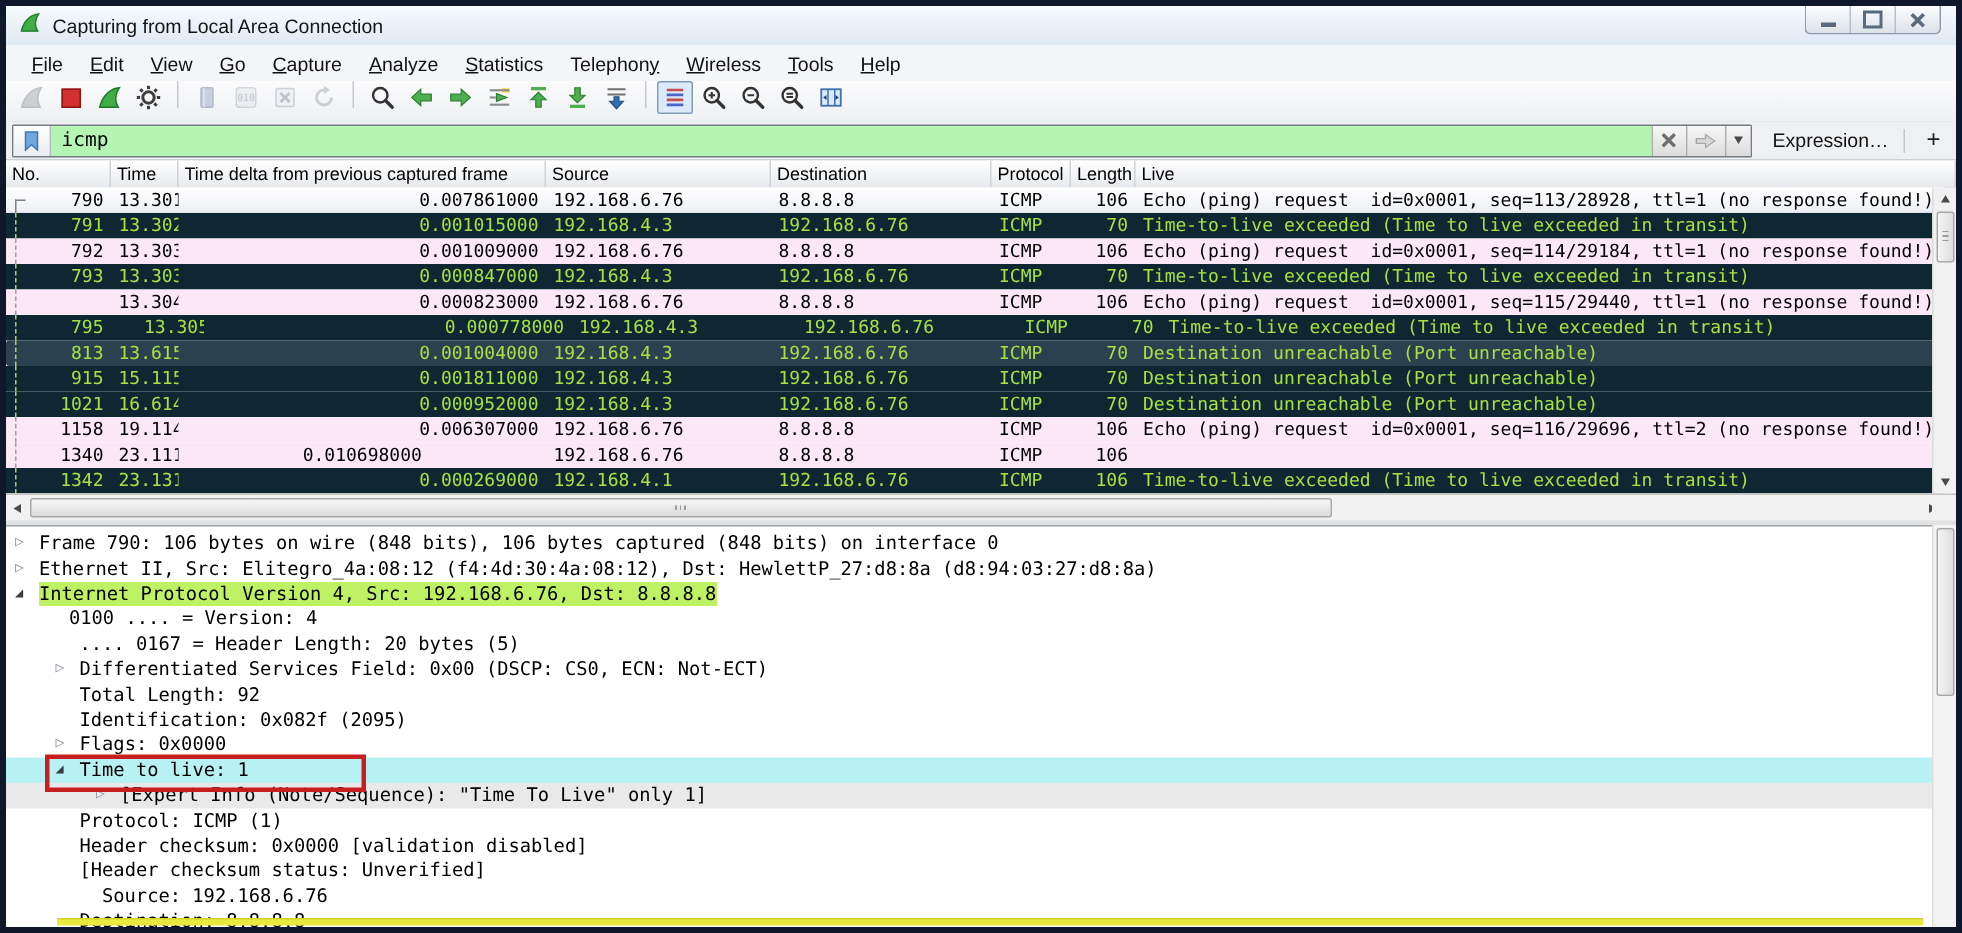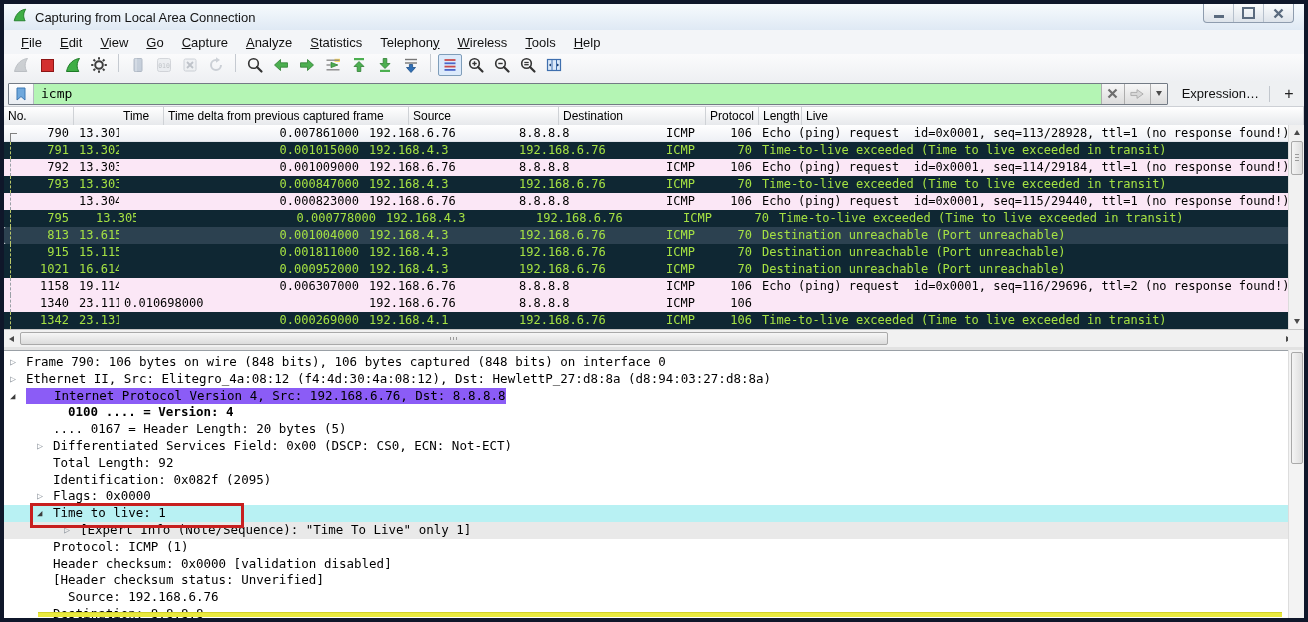--- a/index.html
+++ b/index.html
@@ -85,21 +85,21 @@
   .tri.left{border-top:3.5px solid transparent;border-bottom:3.5px solid transparent;border-right:5px solid #4a4a4a;}
   .tri.right{border-top:3.5px solid transparent;border-bottom:3.5px solid transparent;border-left:5px solid #4a4a4a;}
 
   
   .splitter{position:absolute;top:343px;left:0;right:0;height:3px;background:#e2e2e2;}
   .details{position:absolute;top:346px;left:0;right:0;bottom:0;background:#fff;border-top:1px solid #9aa0a6;
     font-family:"DejaVu Sans Mono",monospace;font-size:12.5px;overflow:hidden;box-sizing:border-box;}
   .dlines{position:absolute;top:3px;left:0;right:16px;}
   .dline{height:16.8px;line-height:16.8px;position:relative;color:#000;}
   .dline .txt{white-space:pre;position:absolute;top:0;}
-  .dline .txt.cyan{background:#8b5cf6;padding-left:28px;}
+  .dline .txt.cyan{background:#bef264;}
   .dline.cyan-full{background:#b8f1f3;}
   .dline.gray-full{background:#e9e9e9;}
   .exp{position:absolute;top:0;font-size:10px;color:#8f969e;}
   .exp.open{color:#3c3c3c;font-size:9px;}
   .redbox{position:absolute;left:26px;top:-2px;width:208px;height:19px;border:3px solid #c71f1f;pointer-events:none;z-index:3;}
   .dvscroll{position:absolute;right:0;top:346px;bottom:0;width:16px;background:#f3f3f3;border-left:1px solid #ddd;box-sizing:border-box;}
   .yellowbar{position:absolute;left:34px;right:22px;bottom:1px;height:4px;background:#e9e93e;border-top:1px solid #d2d22a;}
 </style>
 </head>
 <body>
@@ -312,21 +312,21 @@
           <span class="tri down"></span>
         </div>
     </div>
     <span class="fb-expression">Expression…</span>
     <span class="fb-sep"></span>
     <span class="fb-add">+</span>
   </div>
 
   <div class="pheader">
       <div class="hcell" style="width: 70px;">No.</div>
-      <div class="hcell" style="width: 45px; margin-left: 45px;">Time</div>
+      <div class="hcell" style="width: 45px;">Time</div>
       <div class="hcell" style="width: 245px;">Time delta from previous captured frame</div>
       <div class="hcell" style="width: 150px;">Source</div>
       <div class="hcell" style="width: 147px;">Destination</div>
       <div class="hcell" style="width: 53px;">Protocol</div>
       <div class="hcell" style="width: 43px;">Length</div>
       <div class="hcell" style="width: auto; flex: 1 1 0%;">Live</div>
     </div>
 
   <div class="rows">
       <div class="prow white">
@@ -436,21 +436,21 @@
         <span class="cell" style="width: 150px; text-align: left;">192.168.6.76</span>
         <span class="cell" style="width: 147px; text-align: left;">8.8.8.8</span>
         <span class="cell" style="width: 53px; text-align: left;">ICMP</span>
         <span class="cell" style="width: 43px; text-align: right;">106</span>
         <span class="cell" style="width: auto; flex: 1 1 0%; text-align: left;">Echo (ping) request  id=0x0001, seq=116/29696, ttl=2 (no response found!)</span>
       </div>
       <div class="prow pink">
         <span class="gut dash"></span>
         <span class="cell" style="width: 70px; text-align: right;">1340</span>
         <span class="cell" style="width: 45px; text-align: left;">23.111</span>
-        <span class="cell" style="width: 245px; text-align: left;">0.010698000</span>
+        <span class="cell" style="width: 245px; text-align: center;">0.010698000</span>
         <span class="cell" style="width: 150px; text-align: left;">192.168.6.76</span>
         <span class="cell" style="width: 147px; text-align: left;">8.8.8.8</span>
         <span class="cell" style="width: 53px; text-align: left;">ICMP</span>
         <span class="cell" style="width: 43px; text-align: right;">106</span>
       </div>
       <div class="prow dark">
         <span class="gut dash"></span>
         <span class="cell" style="width: 70px; text-align: right;">1342</span>
         <span class="cell" style="width: 45px; text-align: left;">23.131</span>
         <span class="cell" style="width: 245px; text-align: right;">0.000269000</span>
@@ -497,21 +497,21 @@
         </div>
         <div class="dline">
           <span class="exp" style="left: 6px;">▷</span>
           <span class="txt" style="left: 22px;">Ethernet II, Src: Elitegro_4a:08:12 (f4:4d:30:4a:08:12), Dst: HewlettP_27:d8:8a (d8:94:03:27:d8:8a)</span>
         </div>
         <div class="dline">
           <span class="exp open" style="left: 6px;">◢</span>
           <span class="txt cyan" style="left: 22px;">Internet Protocol Version 4, Src: 192.168.6.76, Dst: 8.8.8.8</span>
         </div>
         <div class="dline">
-          <span class="txt" style="left: 64px; font-weight: bold;">0100 .... = Version: 4</span>
+          <span class="txt" style="left: 42px;">0100 .... = Version: 4</span>
         </div>
         <div class="dline">
           <span class="txt" style="left: 49px;">.... 0167 = Header Length: 20 bytes (5)</span>
         </div>
         <div class="dline">
           <span class="exp" style="left: 33px;">▷</span>
           <span class="txt" style="left: 49px;">Differentiated Services Field: 0x00 (DSCP: CS0, ECN: Not-ECT)</span>
         </div>
         <div class="dline">
           <span class="txt" style="left: 49px;">Total Length: 92</span>

